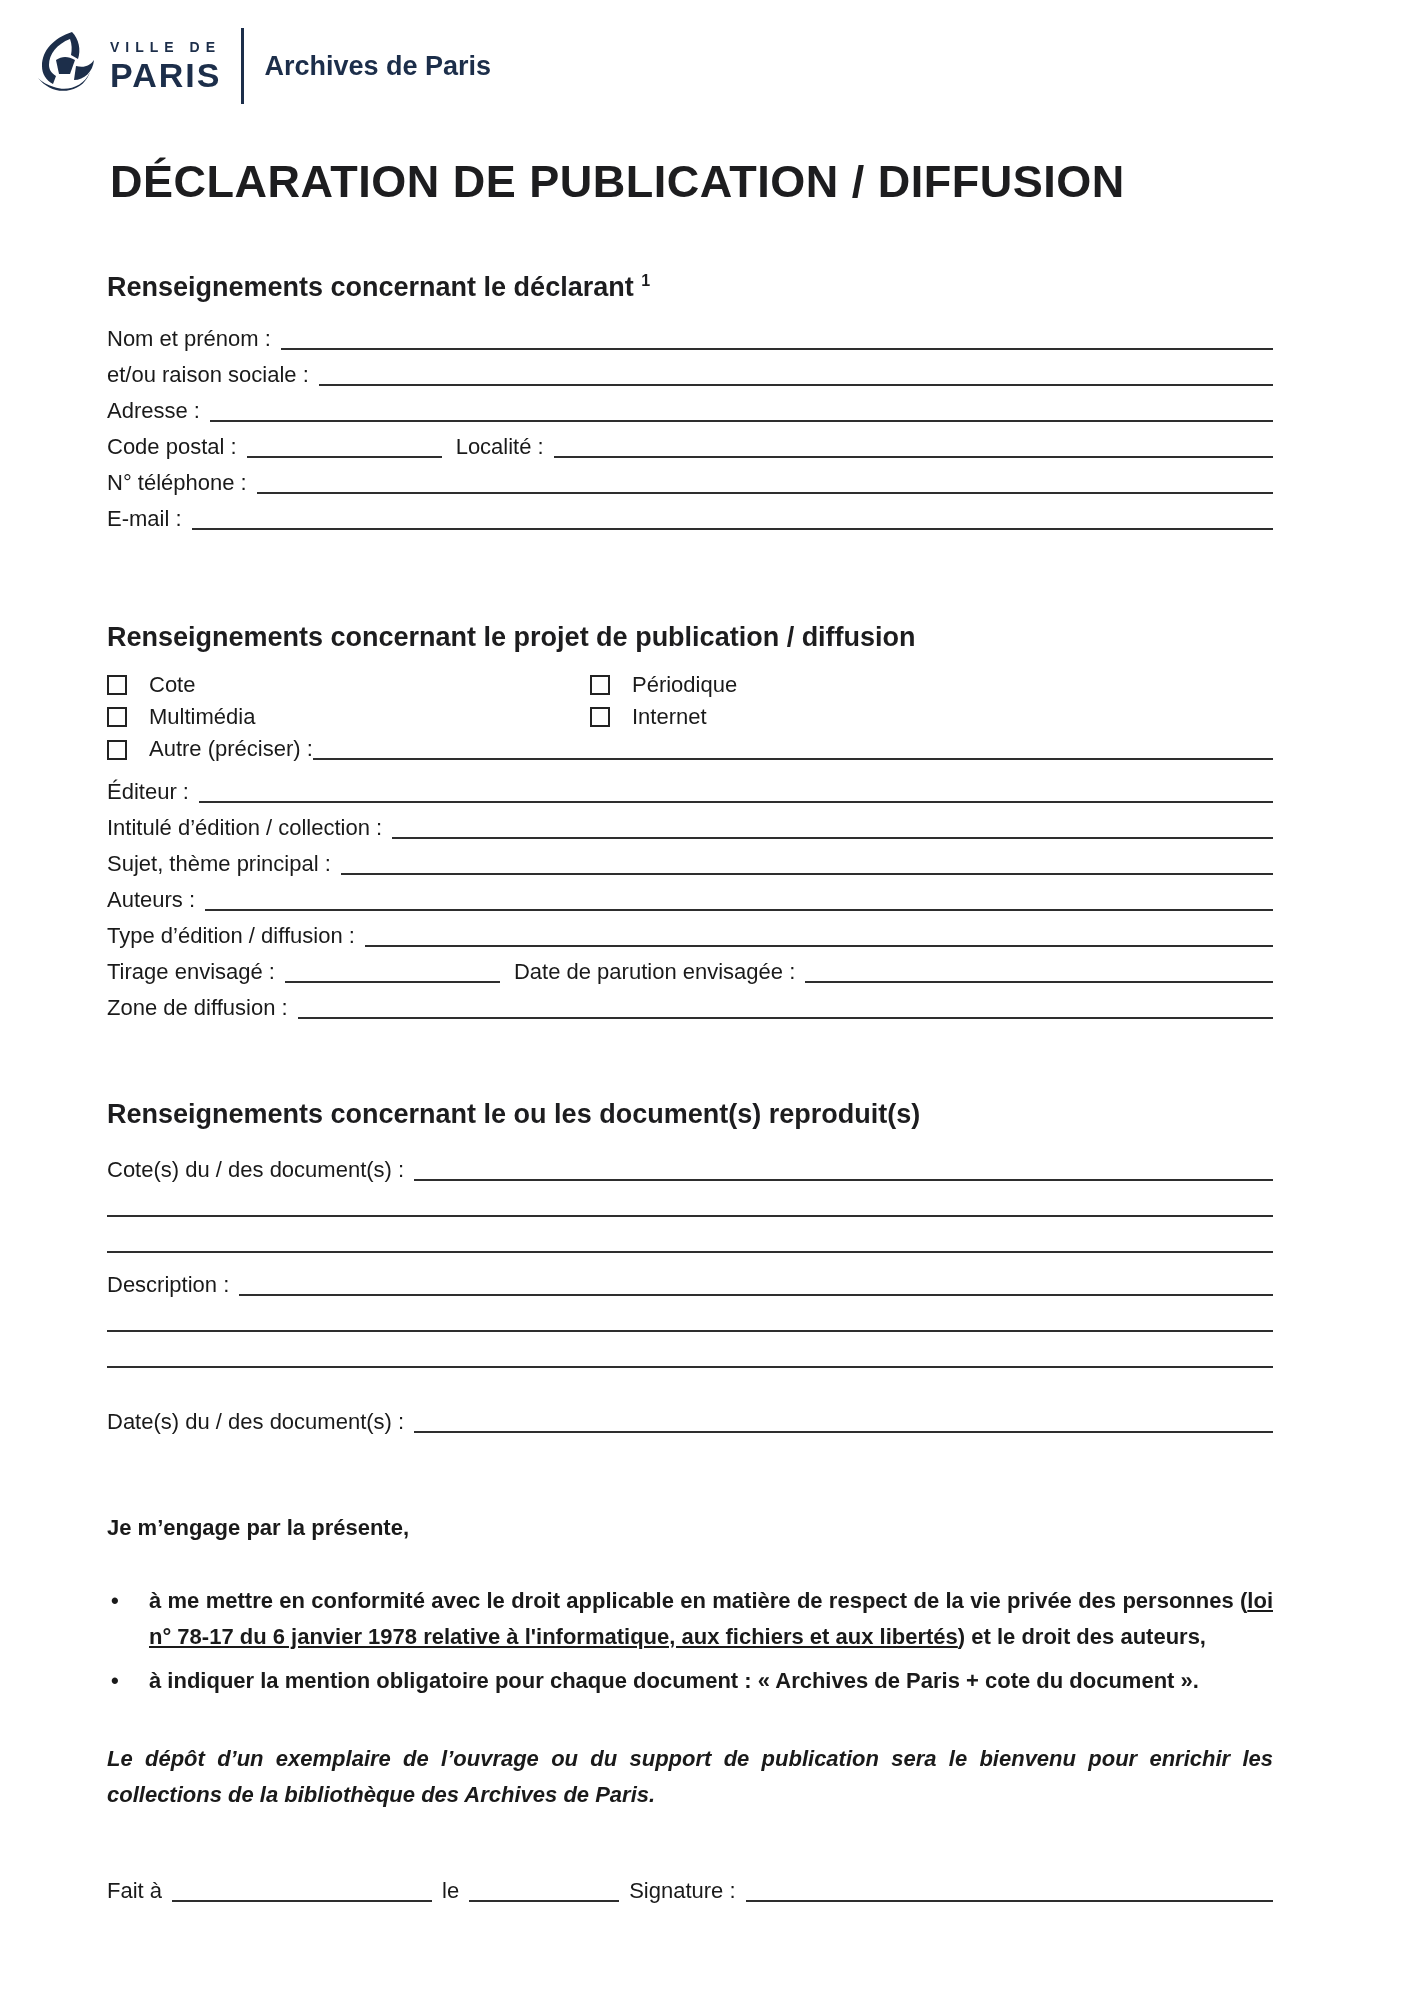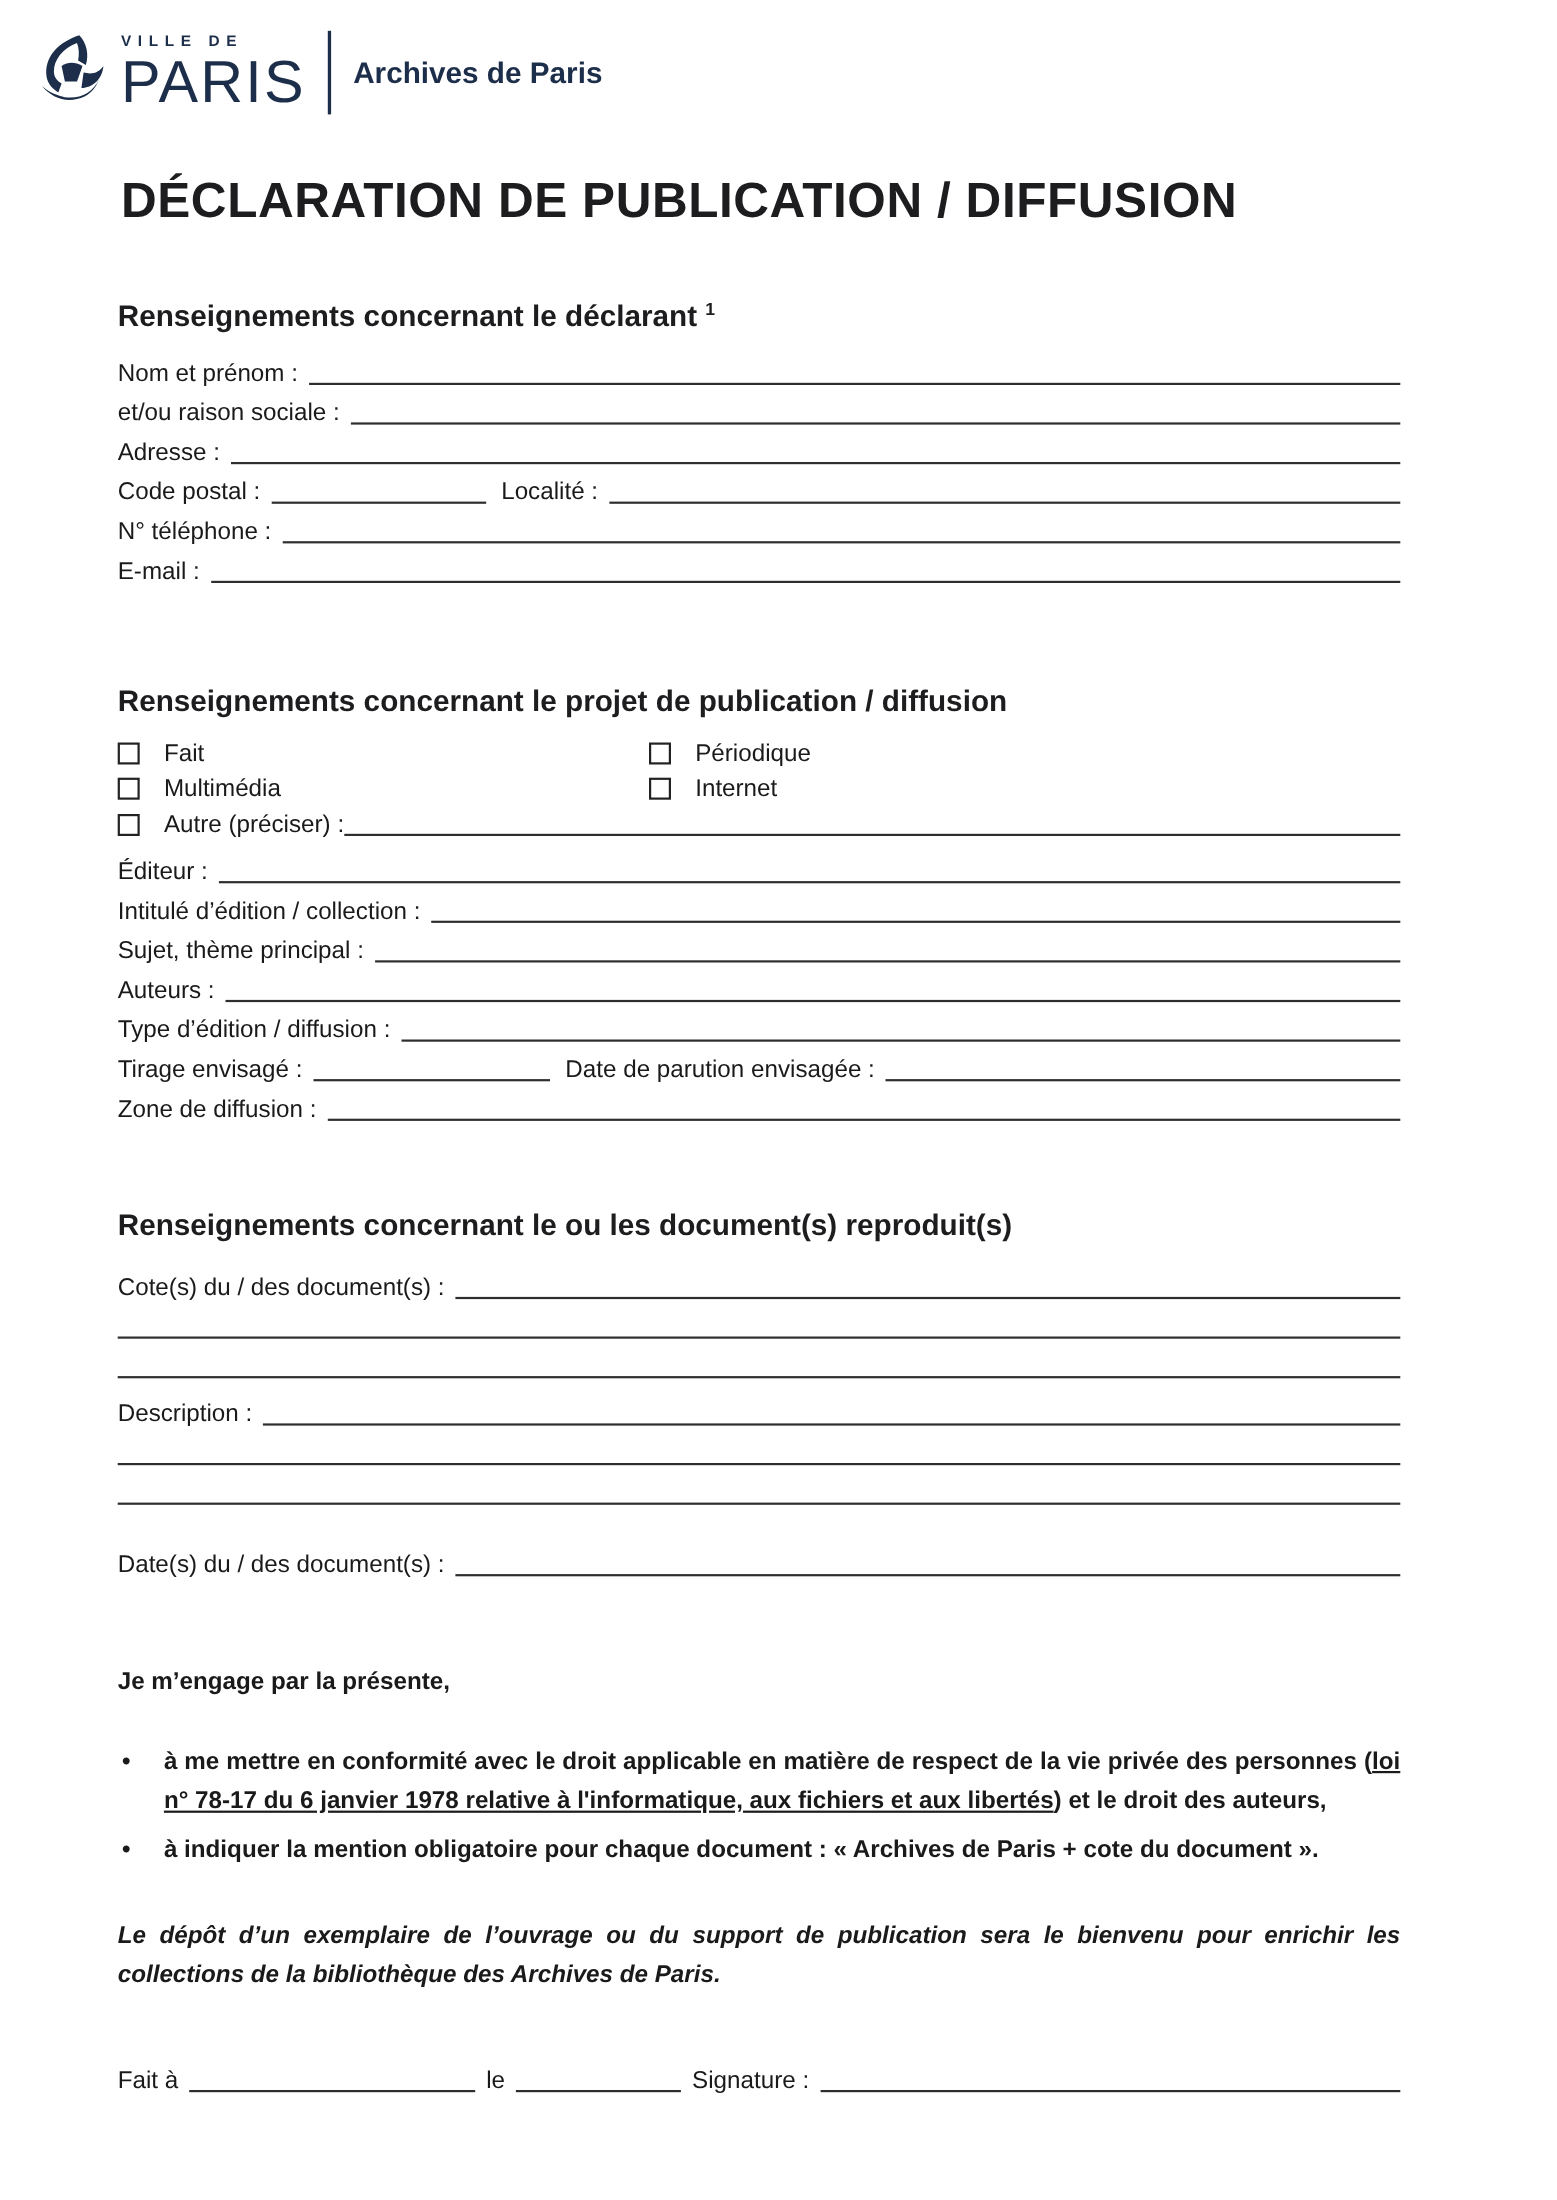--- a/index.html
+++ b/index.html
@@ -14,21 +14,21 @@
     width:1415px;height:2000px;background:#ffffff;overflow:hidden;
     font-family:"Liberation Sans", sans-serif;color:var(--text);
     position:relative;
   }
   
   .brand{display:flex;align-items:center;padding:28px 0 0 32px;gap:20px;}
   .brand-mark{display:flex;align-items:center;gap:12px;}
   .boat{width:66px;height:72px;flex:0 0 auto;}
   .brand-words{display:flex;flex-direction:column;line-height:1;}
   .brand-top{font-size:14px;font-weight:700;letter-spacing:6px;color:var(--brand-navy);margin-bottom:4px;}
-  .brand-name{font-size:54px;font-weight:400;letter-spacing:2px;color:var(--brand-navy);}
+  .brand-name{font-size:34px;font-weight:700;letter-spacing:2px;color:var(--brand-navy);}
   .brand-divider{width:3px;height:76px;background:var(--brand-navy);}
   .brand-sub{font-size:27px;font-weight:700;color:var(--brand-navy);}
   
   .doc-title{
     margin:52px 0 0 110px;font-size:45px;font-weight:800;letter-spacing:.5px;
     color:#1d1d1f;white-space:nowrap;
   }
   
   .content{padding:0 142px 0 107px;}
   .section-heading{font-size:27px;font-weight:800;color:#1d1d1f;}
@@ -120,21 +120,21 @@
       <span class="lbl">E-mail :</span>
       <span class="fill"></span>
     </div>
 
     <div class="section-heading h-projet">Renseignements concernant le projet de publication / diffusion</div>
 
     <div class="cb-grid">
       <div class="cb-row">
         <div class="cb-cell">
           <span class="cb-box"></span>
-          <span class="cb-lbl">Fait</span>
+          <span class="cb-lbl">Cote</span>
         </div>
         <div class="cb-cell wide">
           <span class="cb-box"></span>
           <span class="cb-lbl">Périodique</span>
         </div>
       </div>
       <div class="cb-row">
         <div class="cb-cell">
           <span class="cb-box"></span>
           <span class="cb-lbl">Multimédia</span>

